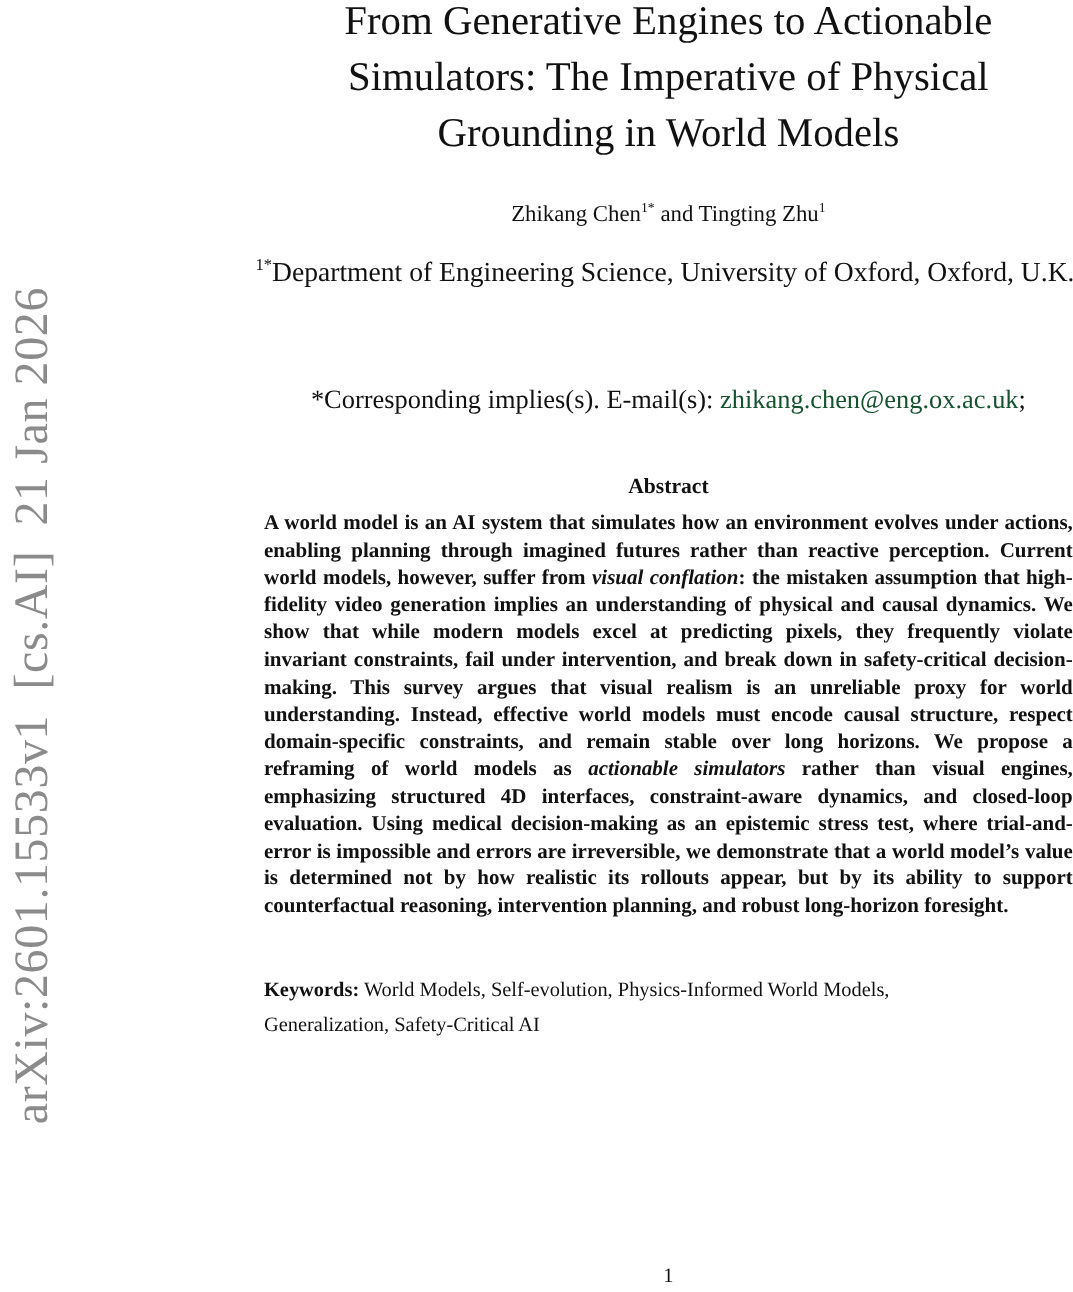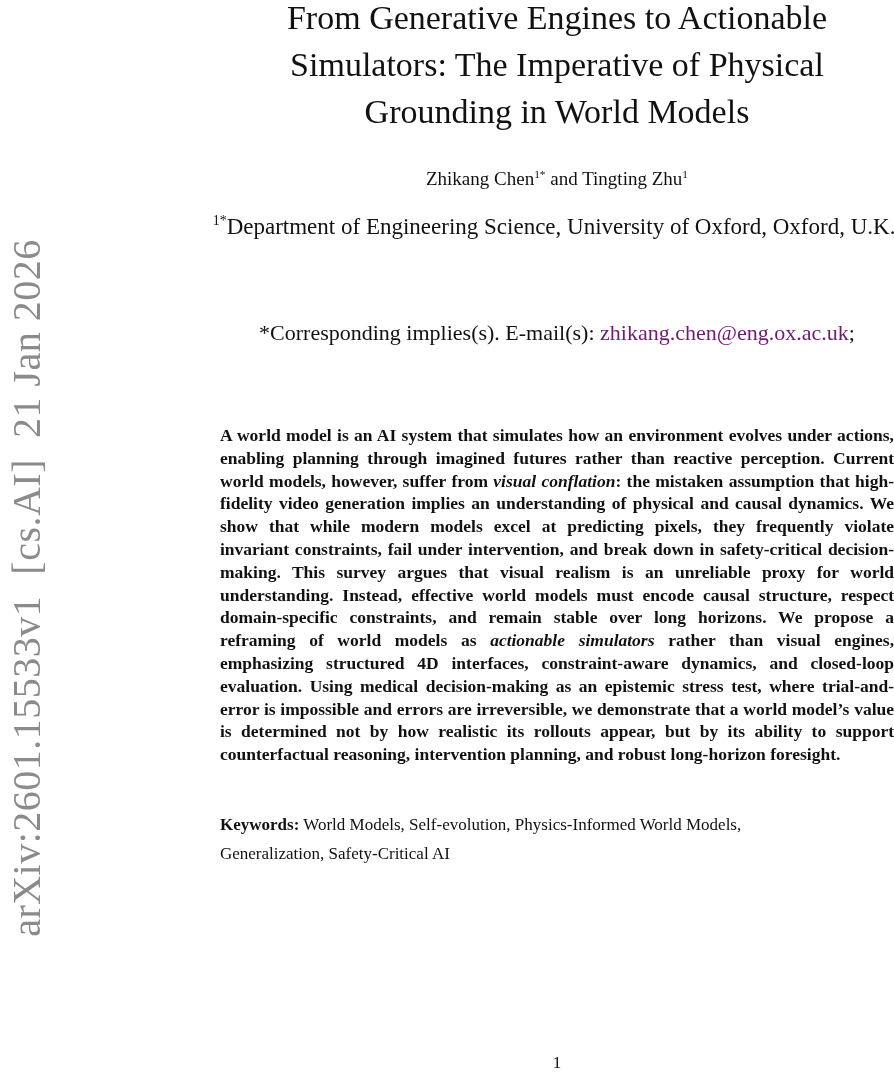--- a/index.html
+++ b/index.html
@@ -119,22 +119,23 @@
   <div class="arxiv-stamp" style="color: rgb(139, 139, 139);">arXiv:2601.15533v1&nbsp; [cs.AI]&nbsp; 21 Jan 2026</div>
 
   <div class="content">
 
     <h1 class="title">From Generative Engines to Actionable Simulators: The Imperative of Physical Grounding in World Models</h1>
 
     <div class="authors"><span>Zhikang Chen</span><sup>1*</sup><span> and </span><span>Tingting Zhu</span><sup>1</sup></div>
 
     <div class="affiliation"><sup>1*</sup><span>Department of Engineering Science, University of Oxford, Oxford, U.K..</span></div>
 
-    <div class="corresponding"><span>*Corresponding implies(s). E-mail(s): </span><a class="email" href="#" style="color: #701a75;">zhikang.chen@eng.ox.ac.uk</a><span>;</span></div>
+    <div class="corresponding"><span>*Corresponding implies(s). E-mail(s): </span><a class="email" href="#" style="color: #14532d;">zhikang.chen@eng.ox.ac.uk</a><span>;</span></div>
 
+    <div class="abstract-heading">Abstract</div>
 
     <p class="abstract-body"><span>A world model is an AI system that simulates how an environment evolves under actions, enabling planning through imagined futures rather than reactive perception. Current world models, however, suffer from </span><em>visual conflation</em><span>: the mistaken assumption that high-fidelity video generation implies an understanding of physical and causal dynamics. We show that while modern models excel at predicting pixels, they frequently violate invariant constraints, fail under intervention, and break down in safety-critical decision-making. This survey argues that visual realism is an unreliable proxy for world understanding. Instead, effective world models must encode causal structure, respect domain-specific constraints, and remain stable over long horizons. We propose a reframing of world models as </span><em>actionable simulators</em><span> rather than visual engines, emphasizing structured 4D interfaces, constraint-aware dynamics, and closed-loop evaluation. Using medical decision-making as an epistemic stress test, where trial-and-error is impossible and errors are irreversible, we demonstrate that a world model’s value is determined not by how realistic its rollouts appear, but by its ability to support counterfactual reasoning, intervention planning, and robust long-horizon foresight.</span></p>
 
     <p class="keywords"><strong>Keywords:</strong><span> World Models, Self-evolution, Physics-Informed World Models, Generalization, Safety-Critical AI</span></p>
 
   </div>
 
   <div class="page-number">1</div>
 
 </div>

